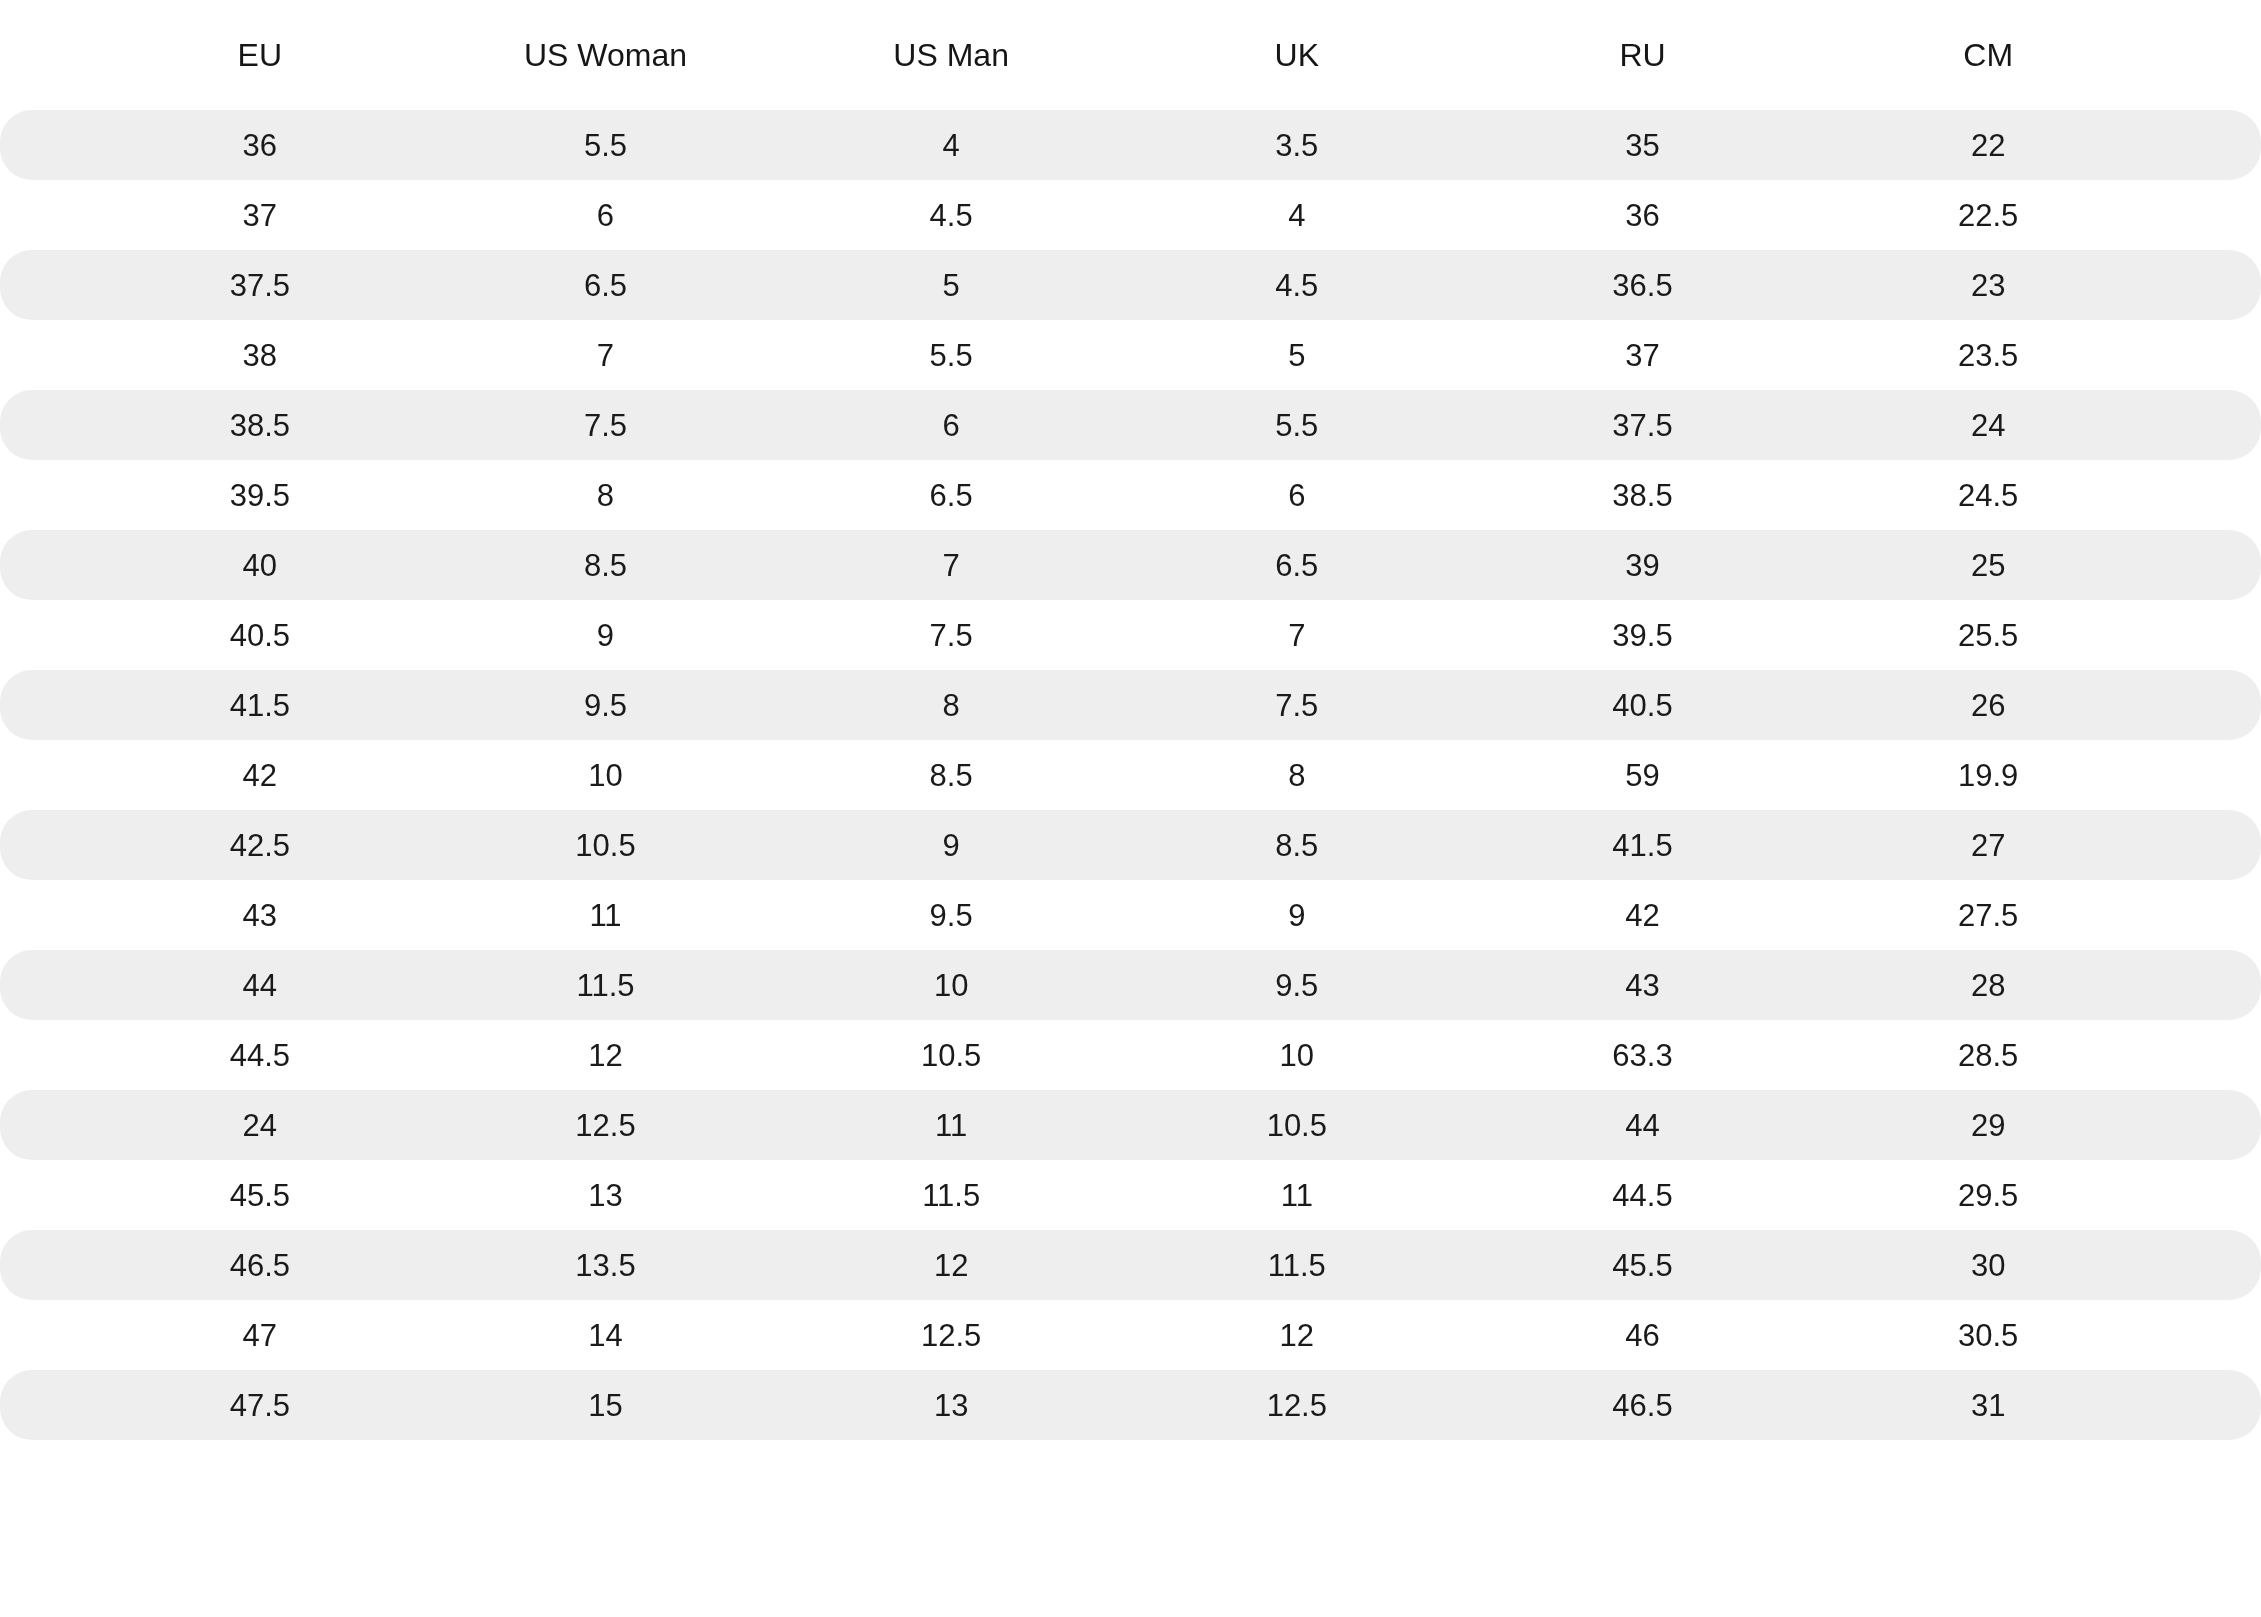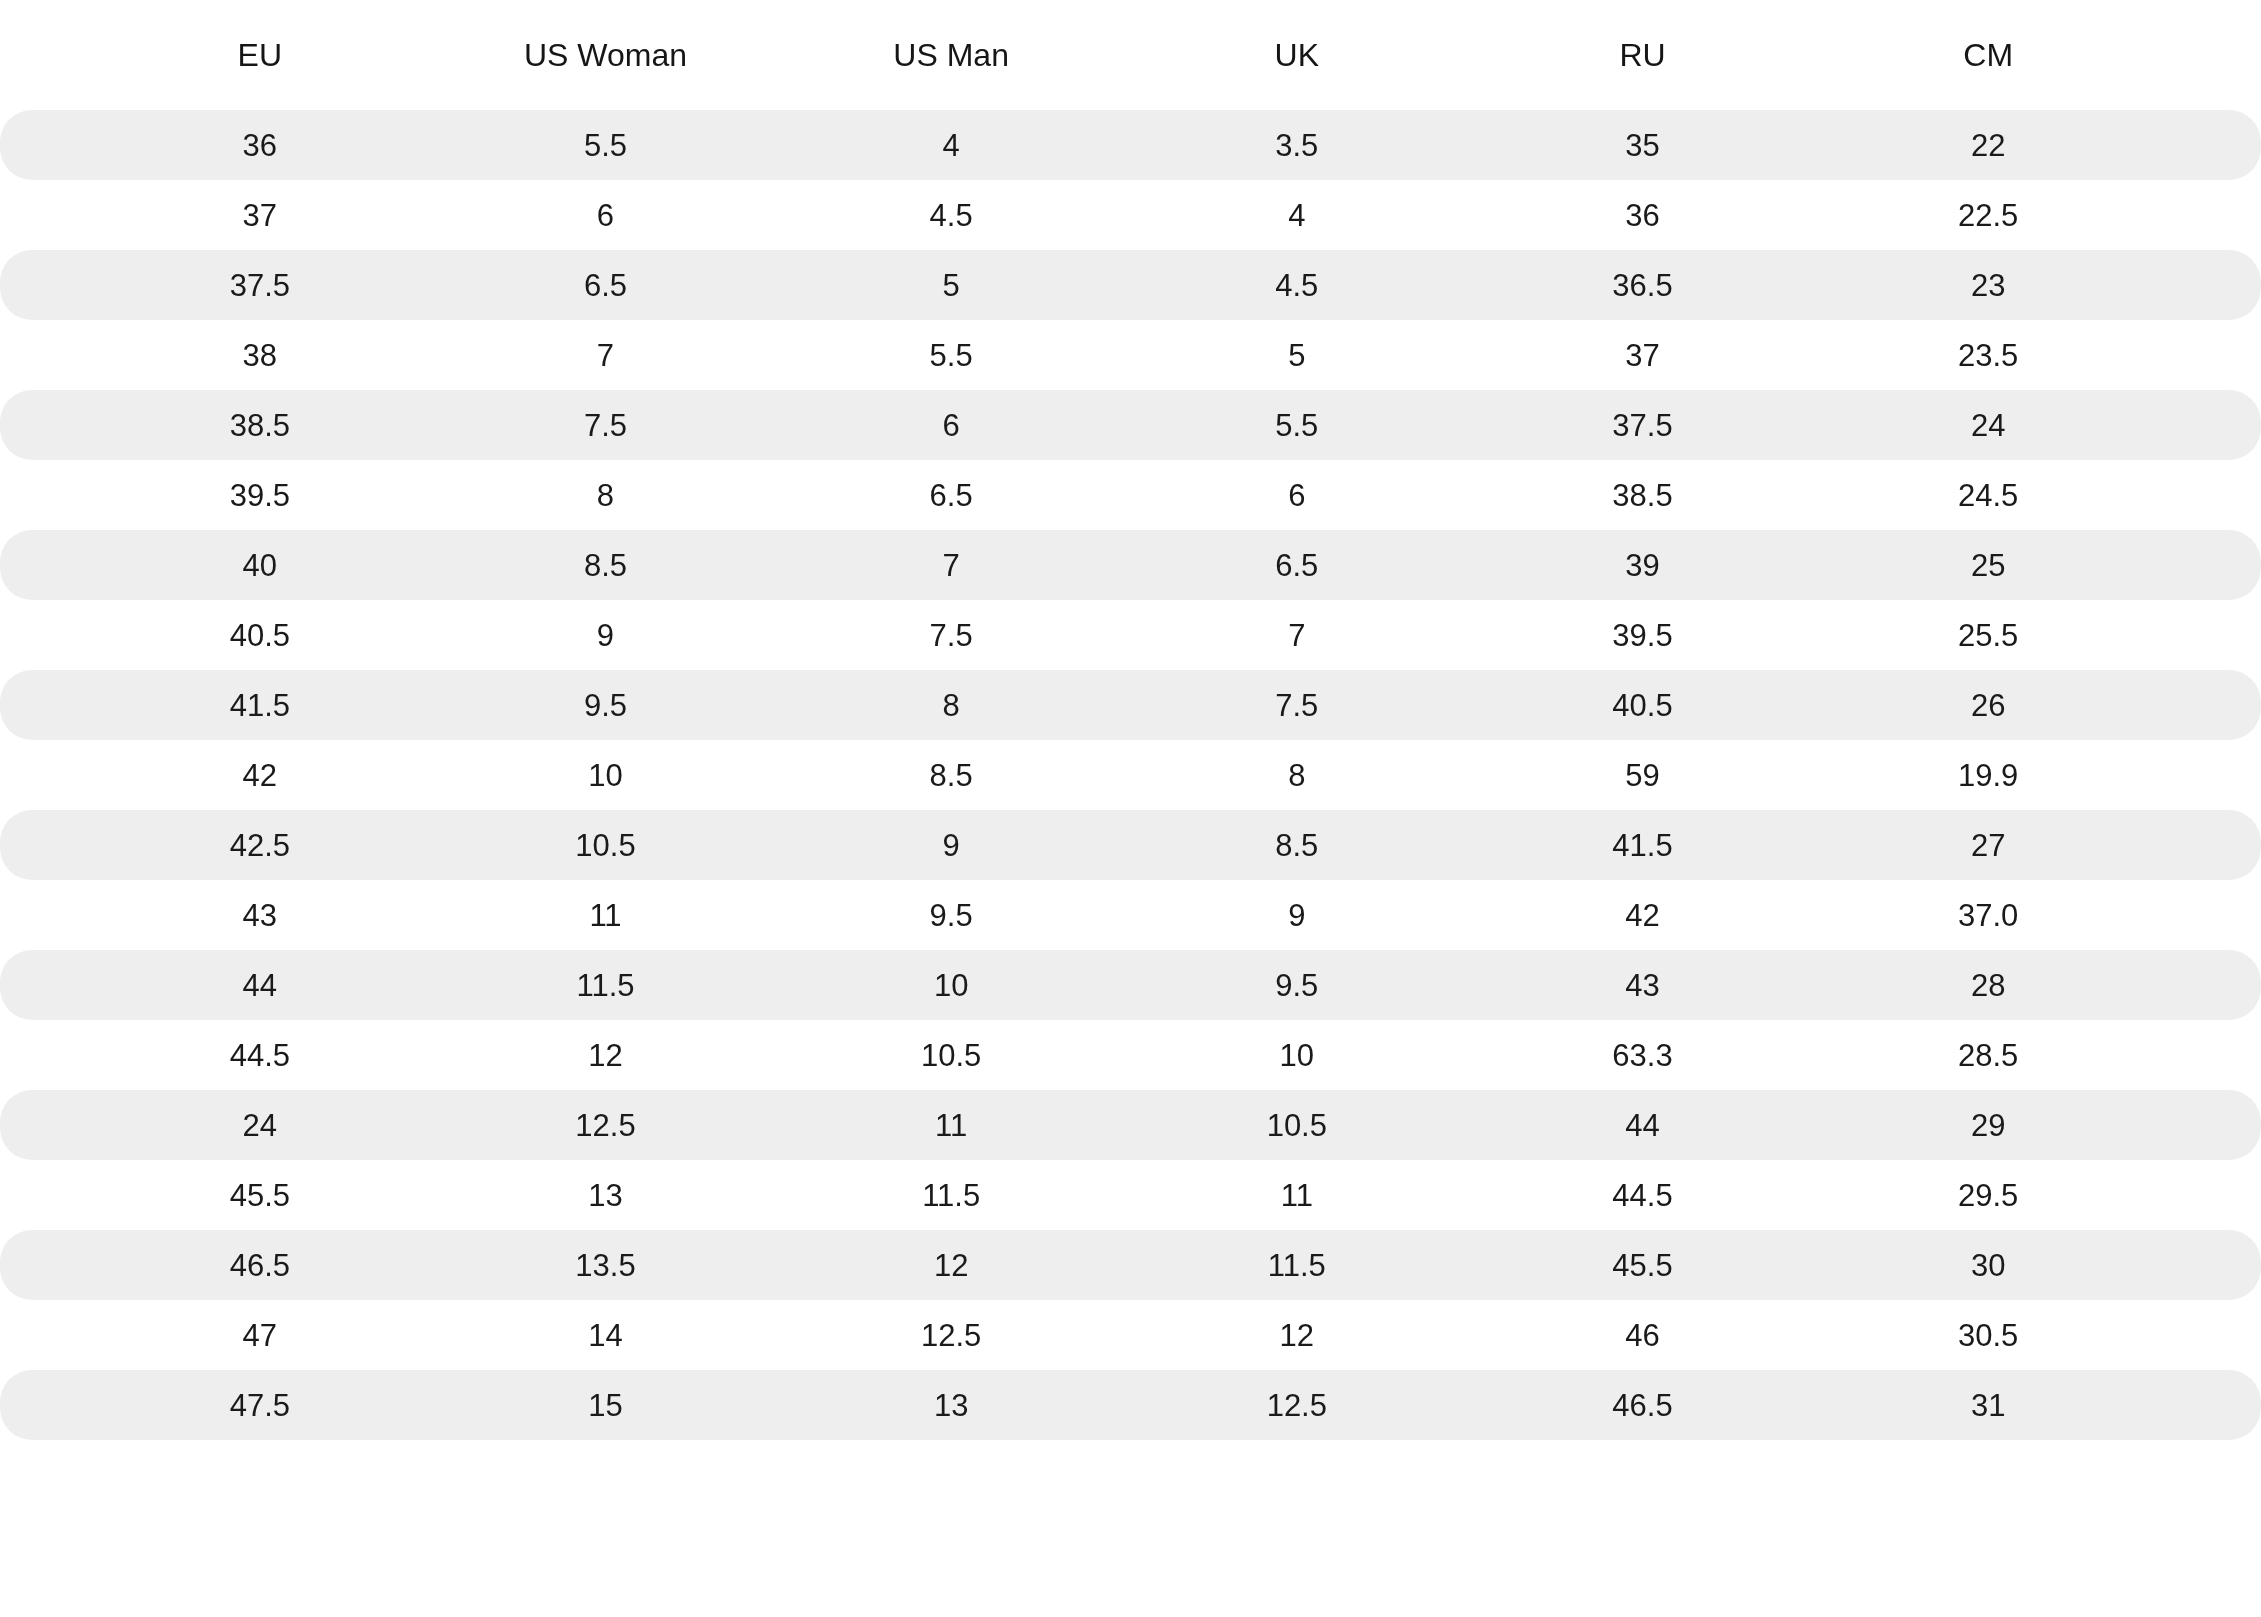--- a/index.html
+++ b/index.html
@@ -151,21 +151,21 @@
           <div class="tcell">8.5</div>
           <div class="tcell">41.5</div>
           <div class="tcell">27</div>
         </div>
         <div class="trow body">
           <div class="tcell">43</div>
           <div class="tcell">11</div>
           <div class="tcell">9.5</div>
           <div class="tcell">9</div>
           <div class="tcell">42</div>
-          <div class="tcell">37.0</div>
+          <div class="tcell">27.5</div>
         </div>
         <div class="trow body alt">
           <div class="tcell">44</div>
           <div class="tcell">11.5</div>
           <div class="tcell">10</div>
           <div class="tcell">9.5</div>
           <div class="tcell">43</div>
           <div class="tcell">28</div>
         </div>
         <div class="trow body">

